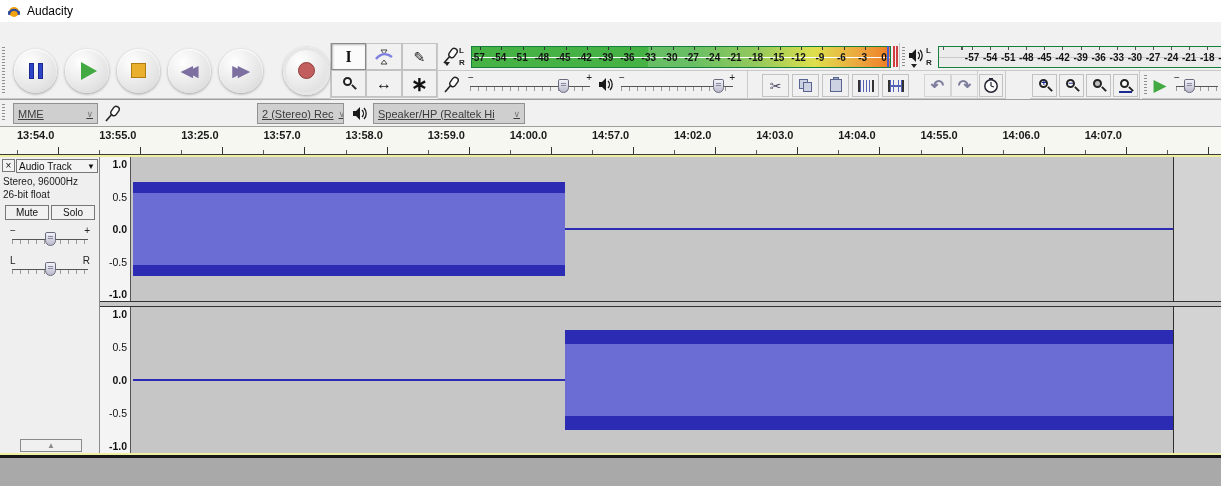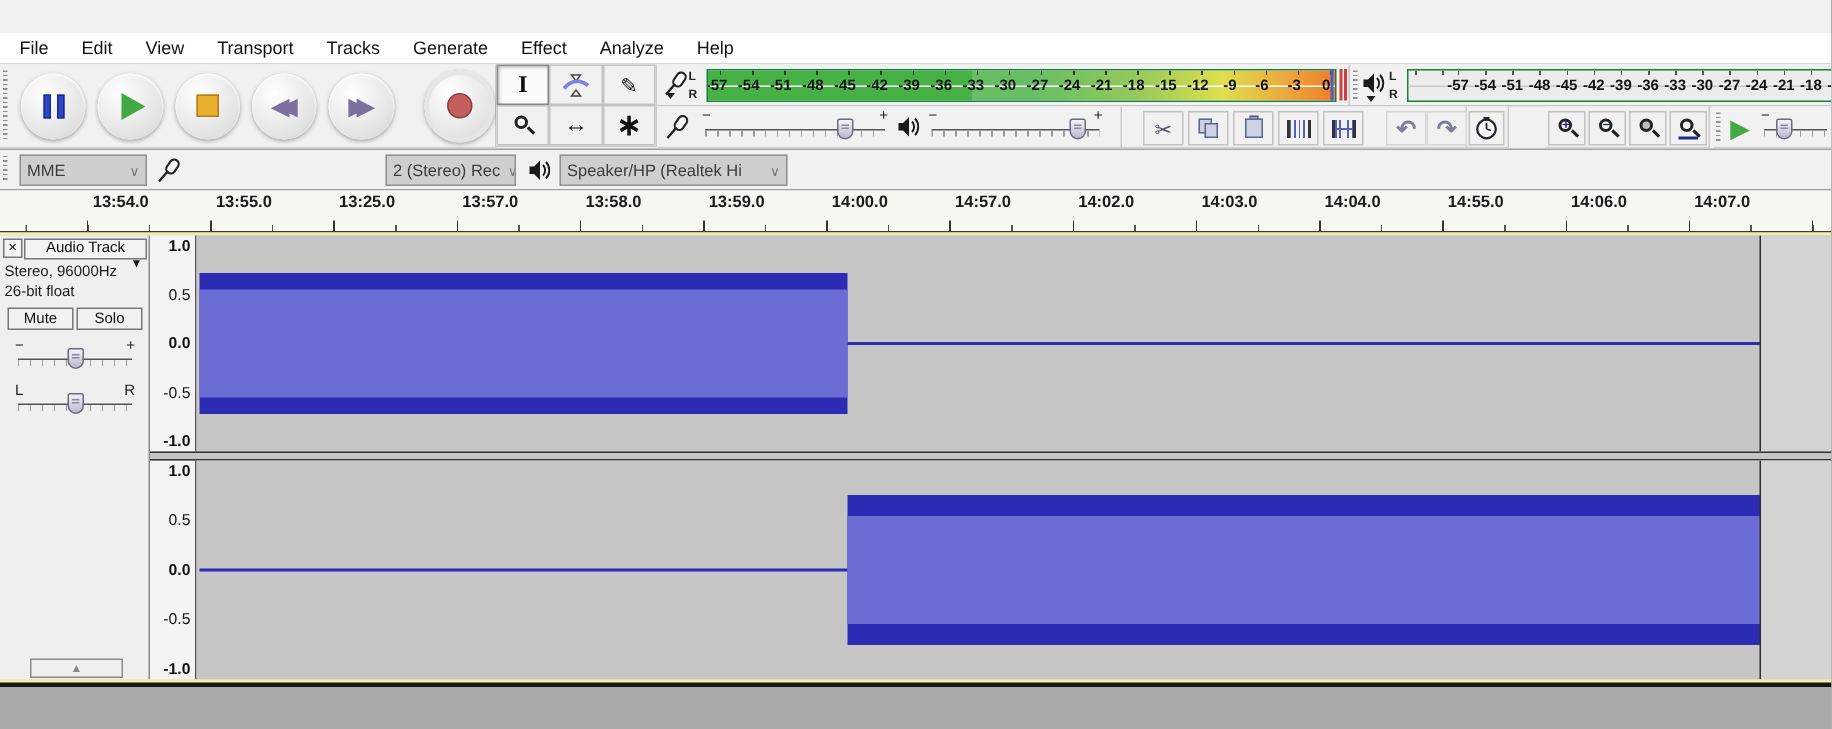--- a/index.html
+++ b/index.html
@@ -88,43 +88,43 @@
      background:repeating-linear-gradient(90deg,#5560b8 0 1px,transparent 1px 3px);background-size:100% 100%;}
   .waveicon.silence{background:repeating-linear-gradient(90deg,#5560b8 0 1px,transparent 1px 3px) left/4px 100% no-repeat,
                     repeating-linear-gradient(90deg,#5560b8 0 1px,transparent 1px 3px) right/4px 100% no-repeat,
                     linear-gradient(#0000 45%,#5560b8 45% 55%,#0000 55%);}
   .clocksvg circle{fill:#fbfbfb;stroke:#223;stroke-width:1.5;}
   .clocksvg line{stroke:#223;stroke-width:1.2;}
 
   
   .devbar{left:0;top:100px;width:1221px;height:27px;background:#f1f1f1;border-bottom:1px solid #9f9f9f;}
   .devbox{position:absolute;top:3px;height:21px;background:#cfcfcf;border:1px solid #919191;
-          display:flex;align-items:center;padding:0 4px;font-size:11px;color:#3c3c3c;cursor:pointer;overflow:hidden;white-space:nowrap;}
+          display:flex;align-items:center;padding:0 4px;font-size:11px;color:#3c3c3c;cursor:pointer;overflow:hidden;white-space:nowrap;text-decoration:underline;}
   .devbox .chev{margin-left:auto;color:#777;font-size:9px;padding-left:5px;}
 
   
   .ruler{left:0;top:127px;width:1221px;height:28px;background:#f7f7f1;border-bottom:1px solid #3a3a3a;cursor:pointer;
      background-image:
        repeating-linear-gradient(90deg,#333 0 1px,transparent 1px 82.14px),
        repeating-linear-gradient(90deg,#555 0 1px,transparent 1px 41.07px);
      background-size:100% 7px,100% 4px;background-repeat:no-repeat,no-repeat;
      background-position:57.5px bottom,16.9px bottom;}
   .ruler-labels{position:absolute;left:17px;top:2px;display:flex;}
-  .ruler-cell{flex:0 0 82.14px;text-align:right;font-size:11px;font-weight:bold;color:#1a1a1a;}
+  .ruler-cell{flex:0 0 82.14px;text-align:left;font-size:11px;font-weight:bold;color:#1a1a1a;}
 
   
   .focus-top{left:0;top:155px;width:1221px;height:2px;background:#f0f0a0;}
   .trackzone{left:0;top:157px;width:1221px;height:296px;background:#c6c6c6;}
   .focus-bottom{left:0;top:453px;width:1221px;height:2px;background:#f0f0a0;}
   .blackline{left:0;top:455px;width:1221px;height:3px;background:#161616;}
   .bottomarea{left:0;top:458px;width:1221px;height:28px;background:#a9a9a9;}
 
   .tpanel{left:0;top:0;width:100px;height:296px;background:#efefef;border-right:1px solid #8a8a8a;}
   .closebtn{left:2px;top:2px;width:13px;height:13px;border:1px solid #777;background:#f3f3f3;font-size:10px;line-height:11px;text-align:center;cursor:pointer;}
-  .namebtn{left:16px;top:2px;width:82px;height:14px;border:1px solid #777;background:#f3f3f3;display:flex;align-items:center;font-size:10px;padding:0 2px;cursor:pointer;flex-direction:column;}
+  .namebtn{left:16px;top:2px;width:82px;height:14px;border:1px solid #777;background:#f3f3f3;display:flex;align-items:center;font-size:10px;padding:0 2px;cursor:pointer;}
   .namebtn .dd{margin-left:auto;font-size:8px;}
   .tinfo{left:3px;font-size:10px;color:#1a1a1a;white-space:nowrap;}
   .msbtn{top:48px;width:44px;height:15px;border:1px solid #777;background:#f1f1f1;font-size:10px;text-align:center;line-height:13px;cursor:pointer;}
   .collapsebtn{left:20px;top:282px;width:62px;height:13px;border:1px solid #8a8a8a;background:#f0f0f0;text-align:center;font-size:8px;color:#8a8a8a;line-height:12px;cursor:pointer;}
 
   .vruler{left:100px;width:31px;background:#f4f4f4;border-right:1px solid #555;
           display:flex;flex-direction:column;justify-content:space-between;align-items:flex-end;
           padding:1px 3px 1px 0;font-size:10.5px;color:#111;}
   .vruler span:nth-child(odd){font-weight:bold;}
 
@@ -136,33 +136,30 @@
   .afterclip{position:absolute;background:#d3d3d3;top:0;height:100%;}
   .cursorline{position:absolute;top:0;height:100%;width:1px;background:#2e2e2e;}
 
   svg{display:block;}
 </style>
 </head>
 <body>
 
 <div id="app">
 
-
-  <div class="abs menubar">
-
-  <span class="menu-item">File</span>
-      <span class="menu-item">Edit</span>
-      <span class="menu-item">View</span>
-      <span class="menu-item">Transport</span>
-      <span class="menu-item">Tracks</span>
-      <span class="menu-item">Generate</span>
-      <span class="menu-item">Effect</span>
-      <span class="menu-item">Analyze</span>
-      <span class="menu-item">Help</span>
-    </div>
+  <div class="abs titlebar">
+    <svg width="14" height="14" viewBox="0 0 14 14">
+      <circle cx="7" cy="8" r="5" fill="#f2a20c"></circle>
+      <path d="M2 9 a5.5 5.5 0 0 1 10 0" fill="none" stroke="#2d4b9b" stroke-width="2"></path>
+      <rect x="1" y="7" width="2.4" height="4" rx="1" fill="#2d4b9b"></rect>
+      <rect x="10.6" y="7" width="2.4" height="4" rx="1" fill="#2d4b9b"></rect>
+    </svg>
+    <span class="titletext">Audacity</span>
+  </div>
+
 
   <div class="abs toolband">
 
     <div class="tb transport" style="left:0;top:0;width:331px;height:56px;">
       <div class="grip"></div>
       <div class="rbtn">
           <span class="icon-pause">
             <i></i>
             <i></i>
           </span>

